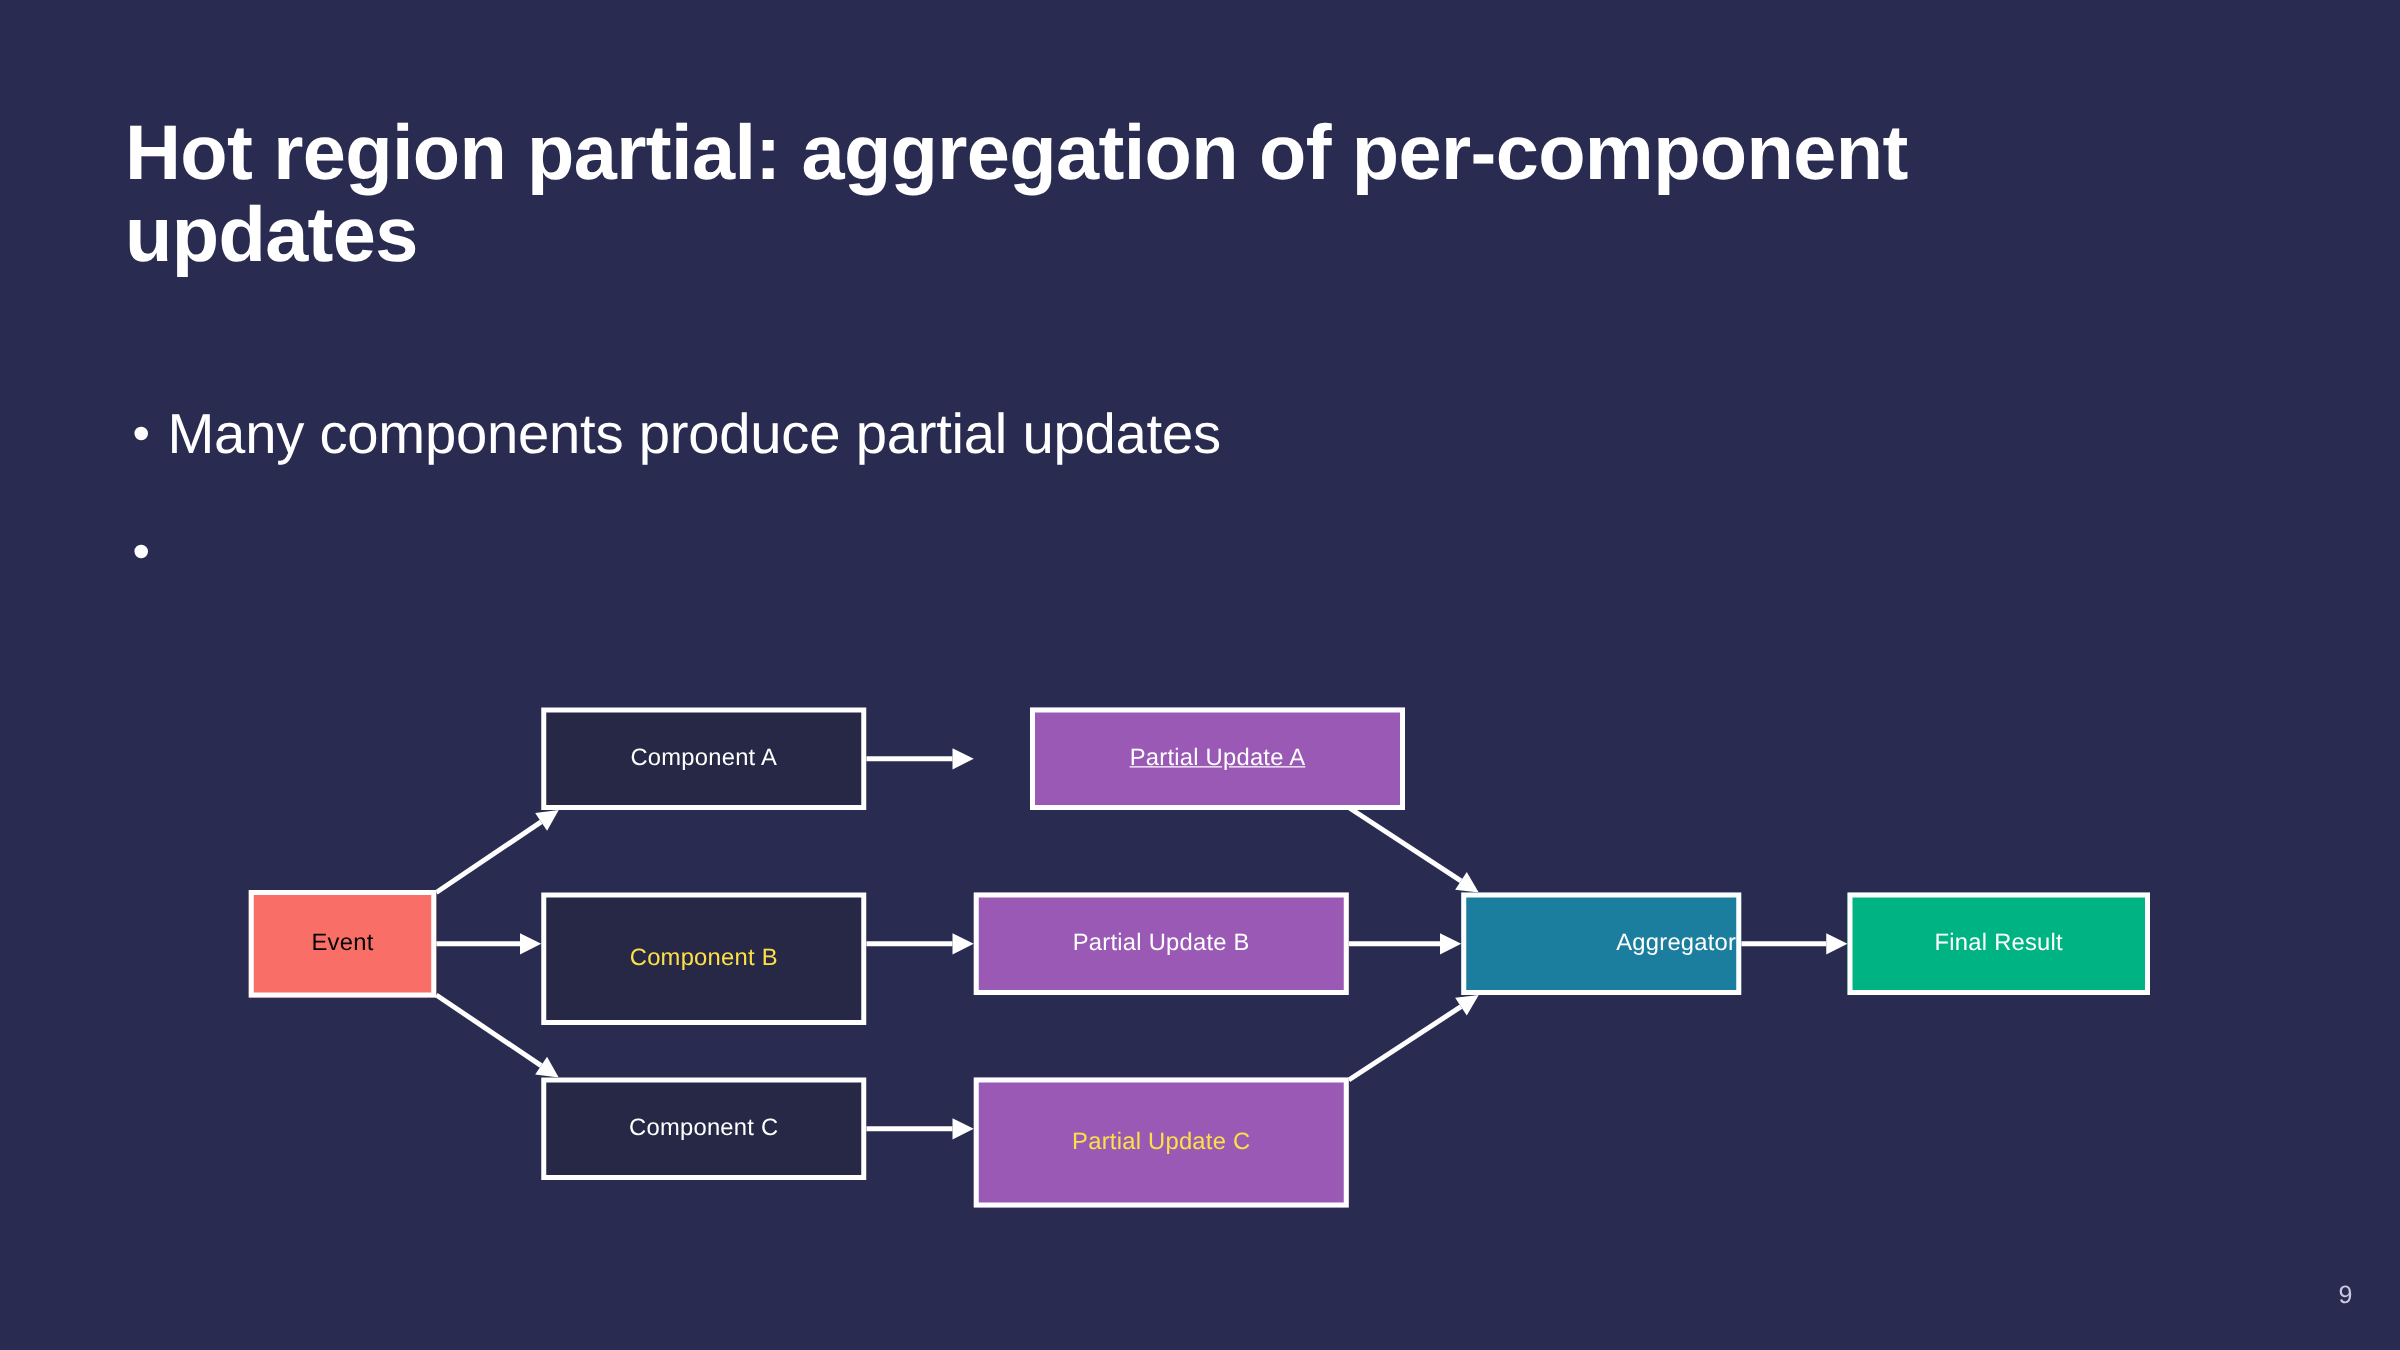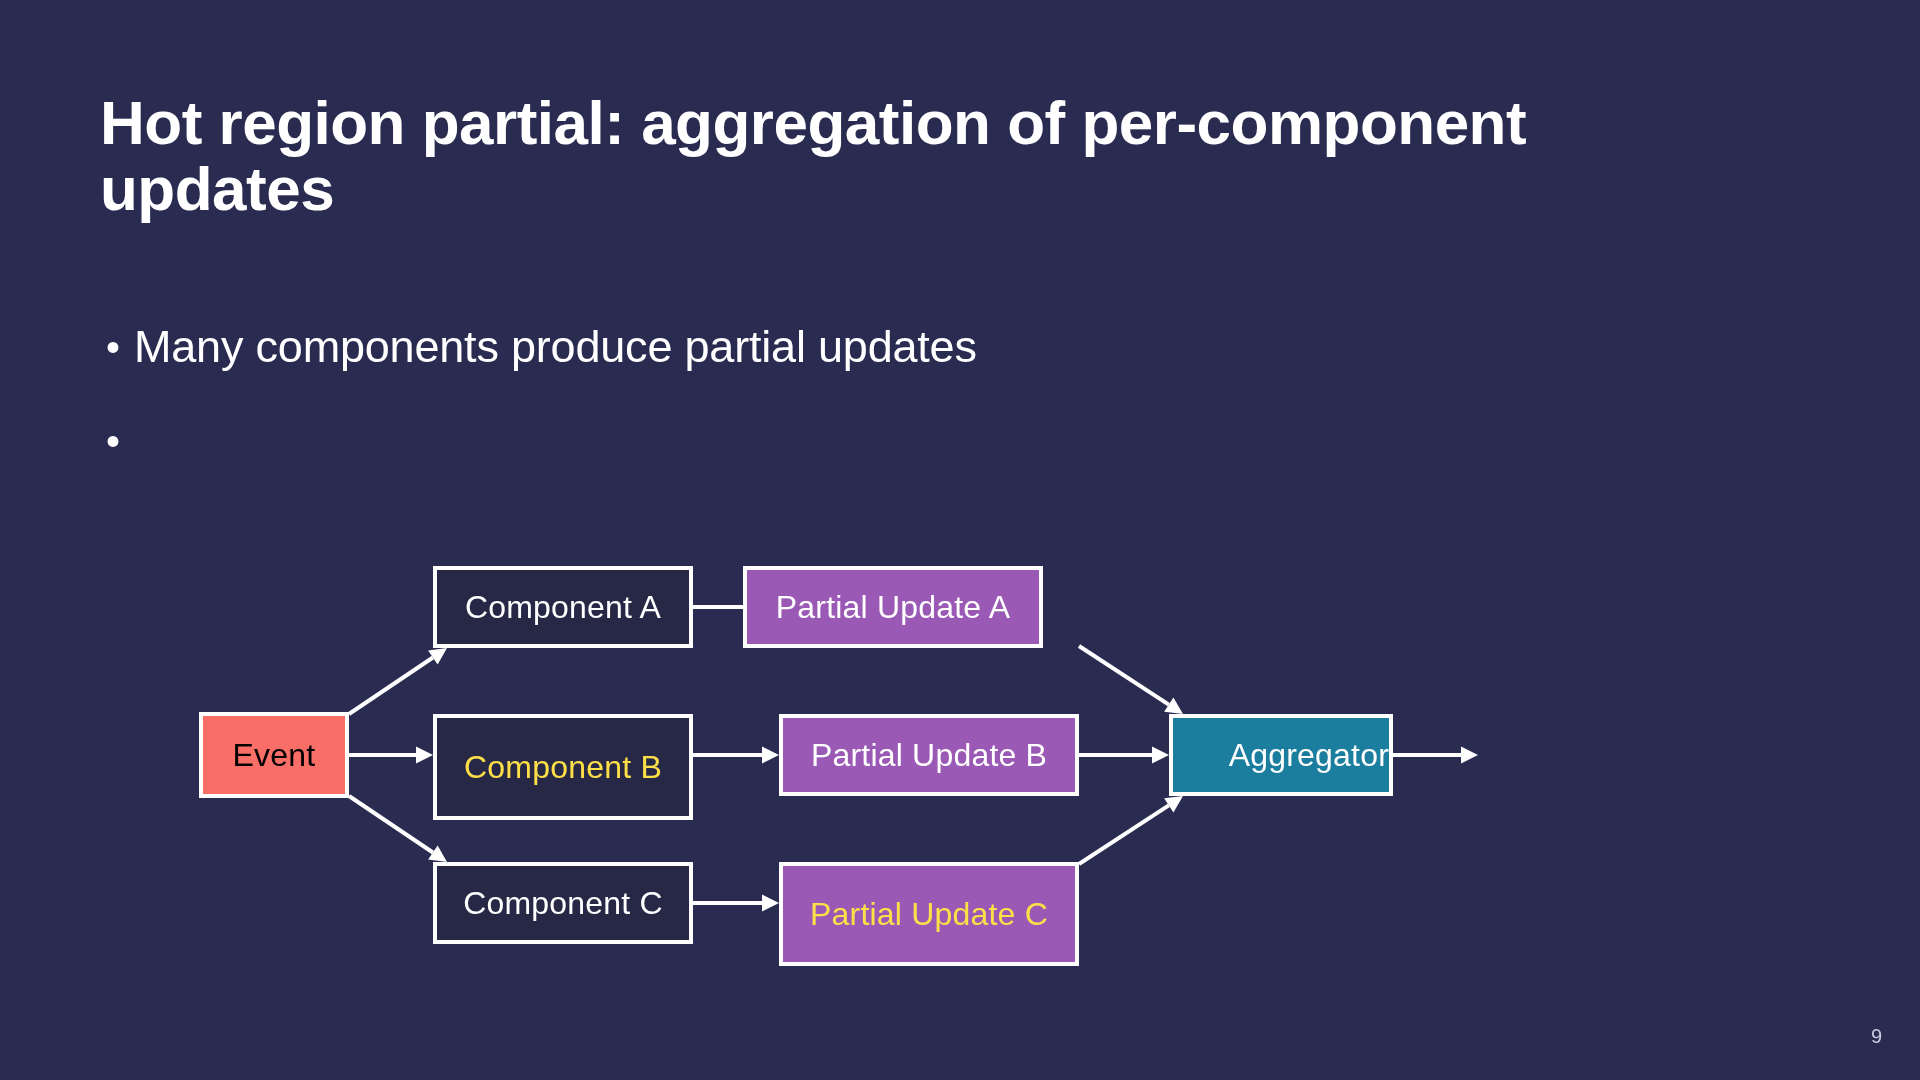--- a/index.html
+++ b/index.html
@@ -81,21 +81,21 @@
     height: 1080px;
   }
   .node {
     position: absolute;
     box-sizing: border-box;
     border: 4px solid #ffffff;
     display: flex;
     align-items: center;
     justify-content: center;
     color: #ffffff;
-    font-size: 32px;
+    font-size: 19px;
     font-weight: 400;
     font-family: "Liberation Sans", sans-serif;
     letter-spacing: 0.2px;
     white-space: nowrap;
   }
 
   
   #page-number {
     position: absolute;
     right: 38px;
@@ -169,29 +169,32 @@
       </div>
       <div class="node" style="left: 433px; top: 566px; width: 260px; height: 82px; background: rgb(38, 40, 70); border-color: rgb(255, 255, 255); color: rgb(255, 255, 255);">
         <span>Component A</span>
       </div>
       <div class="node" style="left: 433px; top: 714px; width: 260px; height: 106px; background: rgb(38, 40, 70); border-color: rgb(255, 255, 255); color: #fde047;">
         <span>Component B</span>
       </div>
       <div class="node" style="left: 433px; top: 862px; width: 260px; height: 82px; background: rgb(38, 40, 70); border-color: rgb(255, 255, 255); color: rgb(255, 255, 255);">
         <span>Component C</span>
       </div>
-      <div class="node" style="left: 743px; top: 566px; width: 300px; height: 82px; background: rgb(155, 89, 182); border-color: rgb(255, 255, 255); color: rgb(255, 255, 255);">
+      <div class="node" style="left: 824px; top: 566px; width: 300px; height: 82px; background: rgb(155, 89, 182); border-color: rgb(255, 255, 255); color: rgb(255, 255, 255); text-decoration: underline;">
         <span>Partial Update A</span>
       </div>
       <div class="node" style="left: 779px; top: 714px; width: 300px; height: 82px; background: rgb(155, 89, 182); border-color: rgb(255, 255, 255); color: rgb(255, 255, 255);">
         <span>Partial Update B</span>
       </div>
       <div class="node" style="left: 779px; top: 862px; width: 300px; height: 104px; background: rgb(155, 89, 182); border-color: rgb(255, 255, 255); color: #fde047;">
         <span>Partial Update C</span>
       </div>
       <div class="node" style="left: 1169px; top: 714px; width: 224px; height: 82px; background: rgb(27, 126, 158); border-color: rgb(255, 255, 255); color: rgb(255, 255, 255); justify-content: flex-end;">
         <span>Aggregator</span>
       </div>
+      <div class="node" style="left: 1478px; top: 714px; width: 242px; height: 82px; background: rgb(0, 179, 131); border-color: rgb(255, 255, 255); color: rgb(255, 255, 255);">
+        <span>Final Result</span>
+      </div>
     </div>
 
   <div id="page-number">9</div>
 
 </div>
 
 </body></html>

